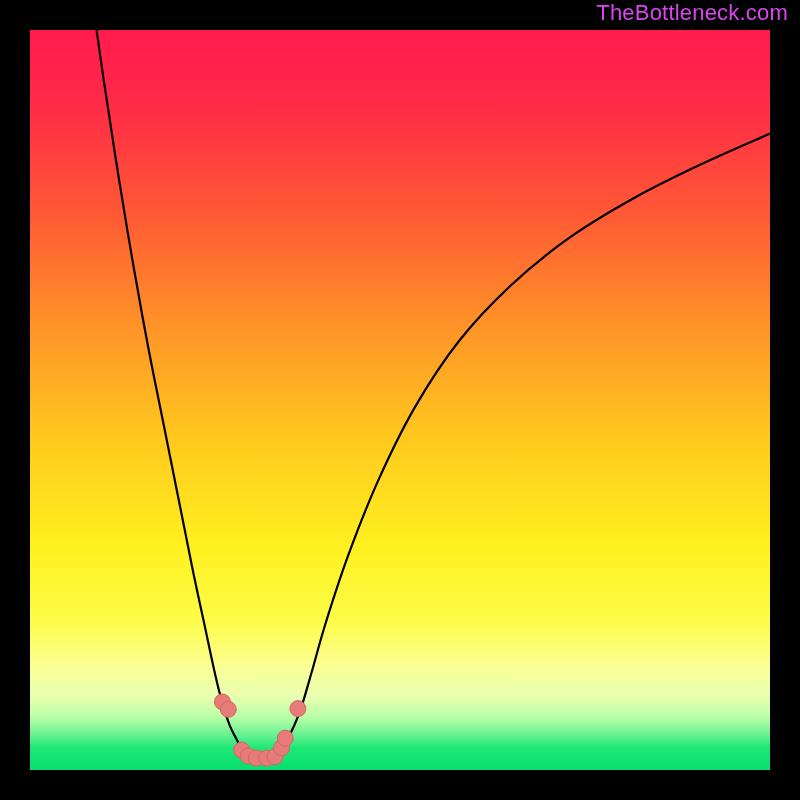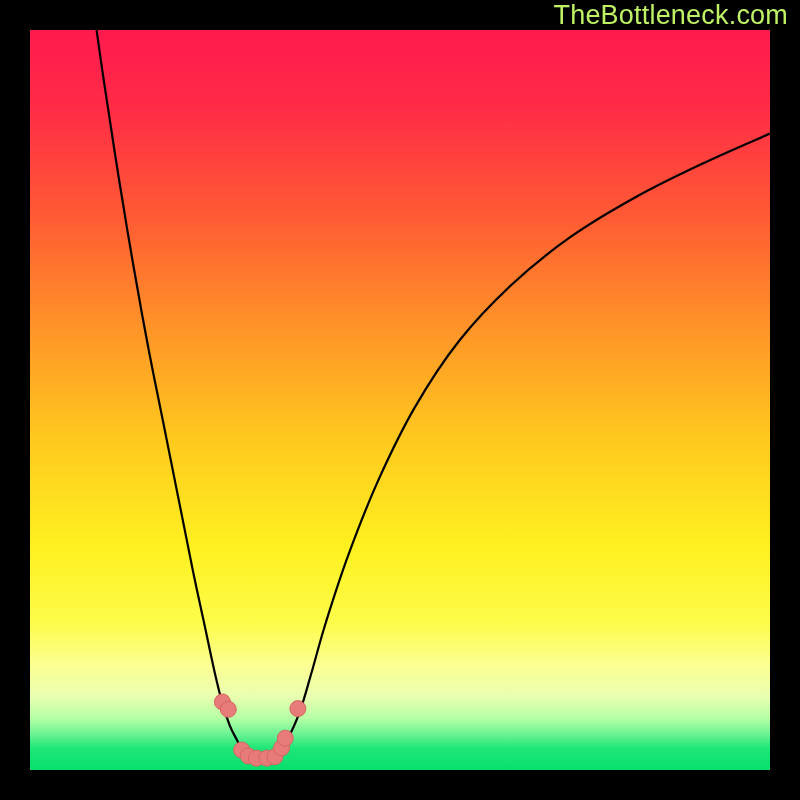--- a/index.html
+++ b/index.html
@@ -23,22 +23,22 @@
     position: absolute;
     left: 0;
     top: 0;
     width: 100%;
     height: 100%;
   }
   .watermark {
     position: absolute;
     top: 0;
     right: 12px;
-    color: #bef264;
-    font-size: 27px;
+    color: #d946ef;
+    font-size: 22px;
     font-weight: 500;
     letter-spacing: 0.2px;
     font-family: Arial, Helvetica, sans-serif;
   }
   svg.curves {
     position: absolute;
     left: 0;
     top: 0;
     width: 100%;
     height: 100%;

